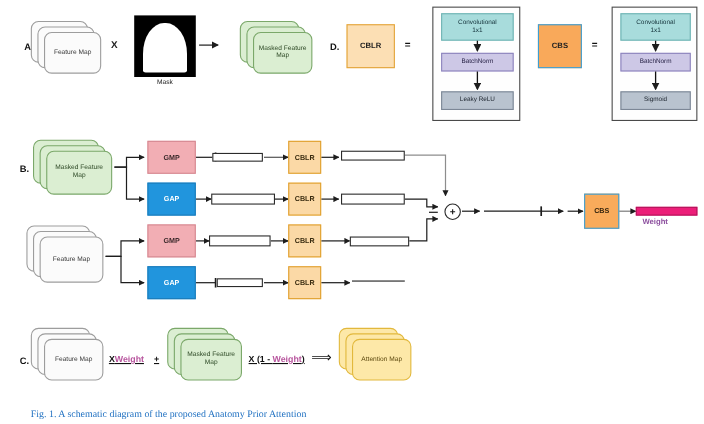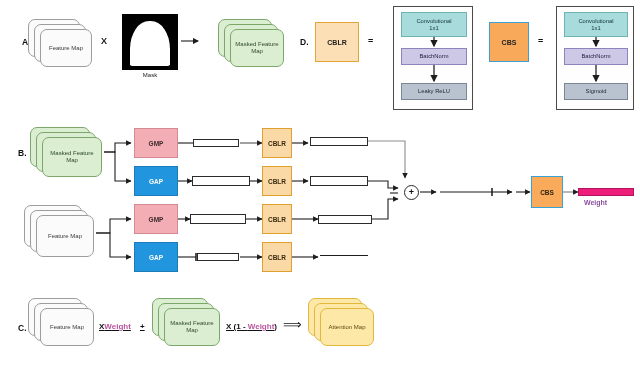--- a/index.html
+++ b/index.html
@@ -283,14 +283,18 @@
   <div class="bigarrow" style="left:283px;top:318px;">⟹</div>
 
   <div class="stack">
     <div class="card yellow" style="left:308px;top:298px;width:54px;height:38px;"></div>
     <div class="card yellow" style="left:314px;top:303px;width:54px;height:38px;"></div>
     <div class="card yellow" style="left:320px;top:308px;width:54px;height:38px;">
       <span class="lbl">Attention Map</span>
     </div>
   </div>
 
+  <div class="caption" style="left:28px;top:371px;width:600px;">
+    <span>Fig. 1.</span>
+    <span class="cap-body">A schematic diagram of the proposed Anatomy Prior Attention</span>
+  </div>
 
 </div>
 
 </body></html>

